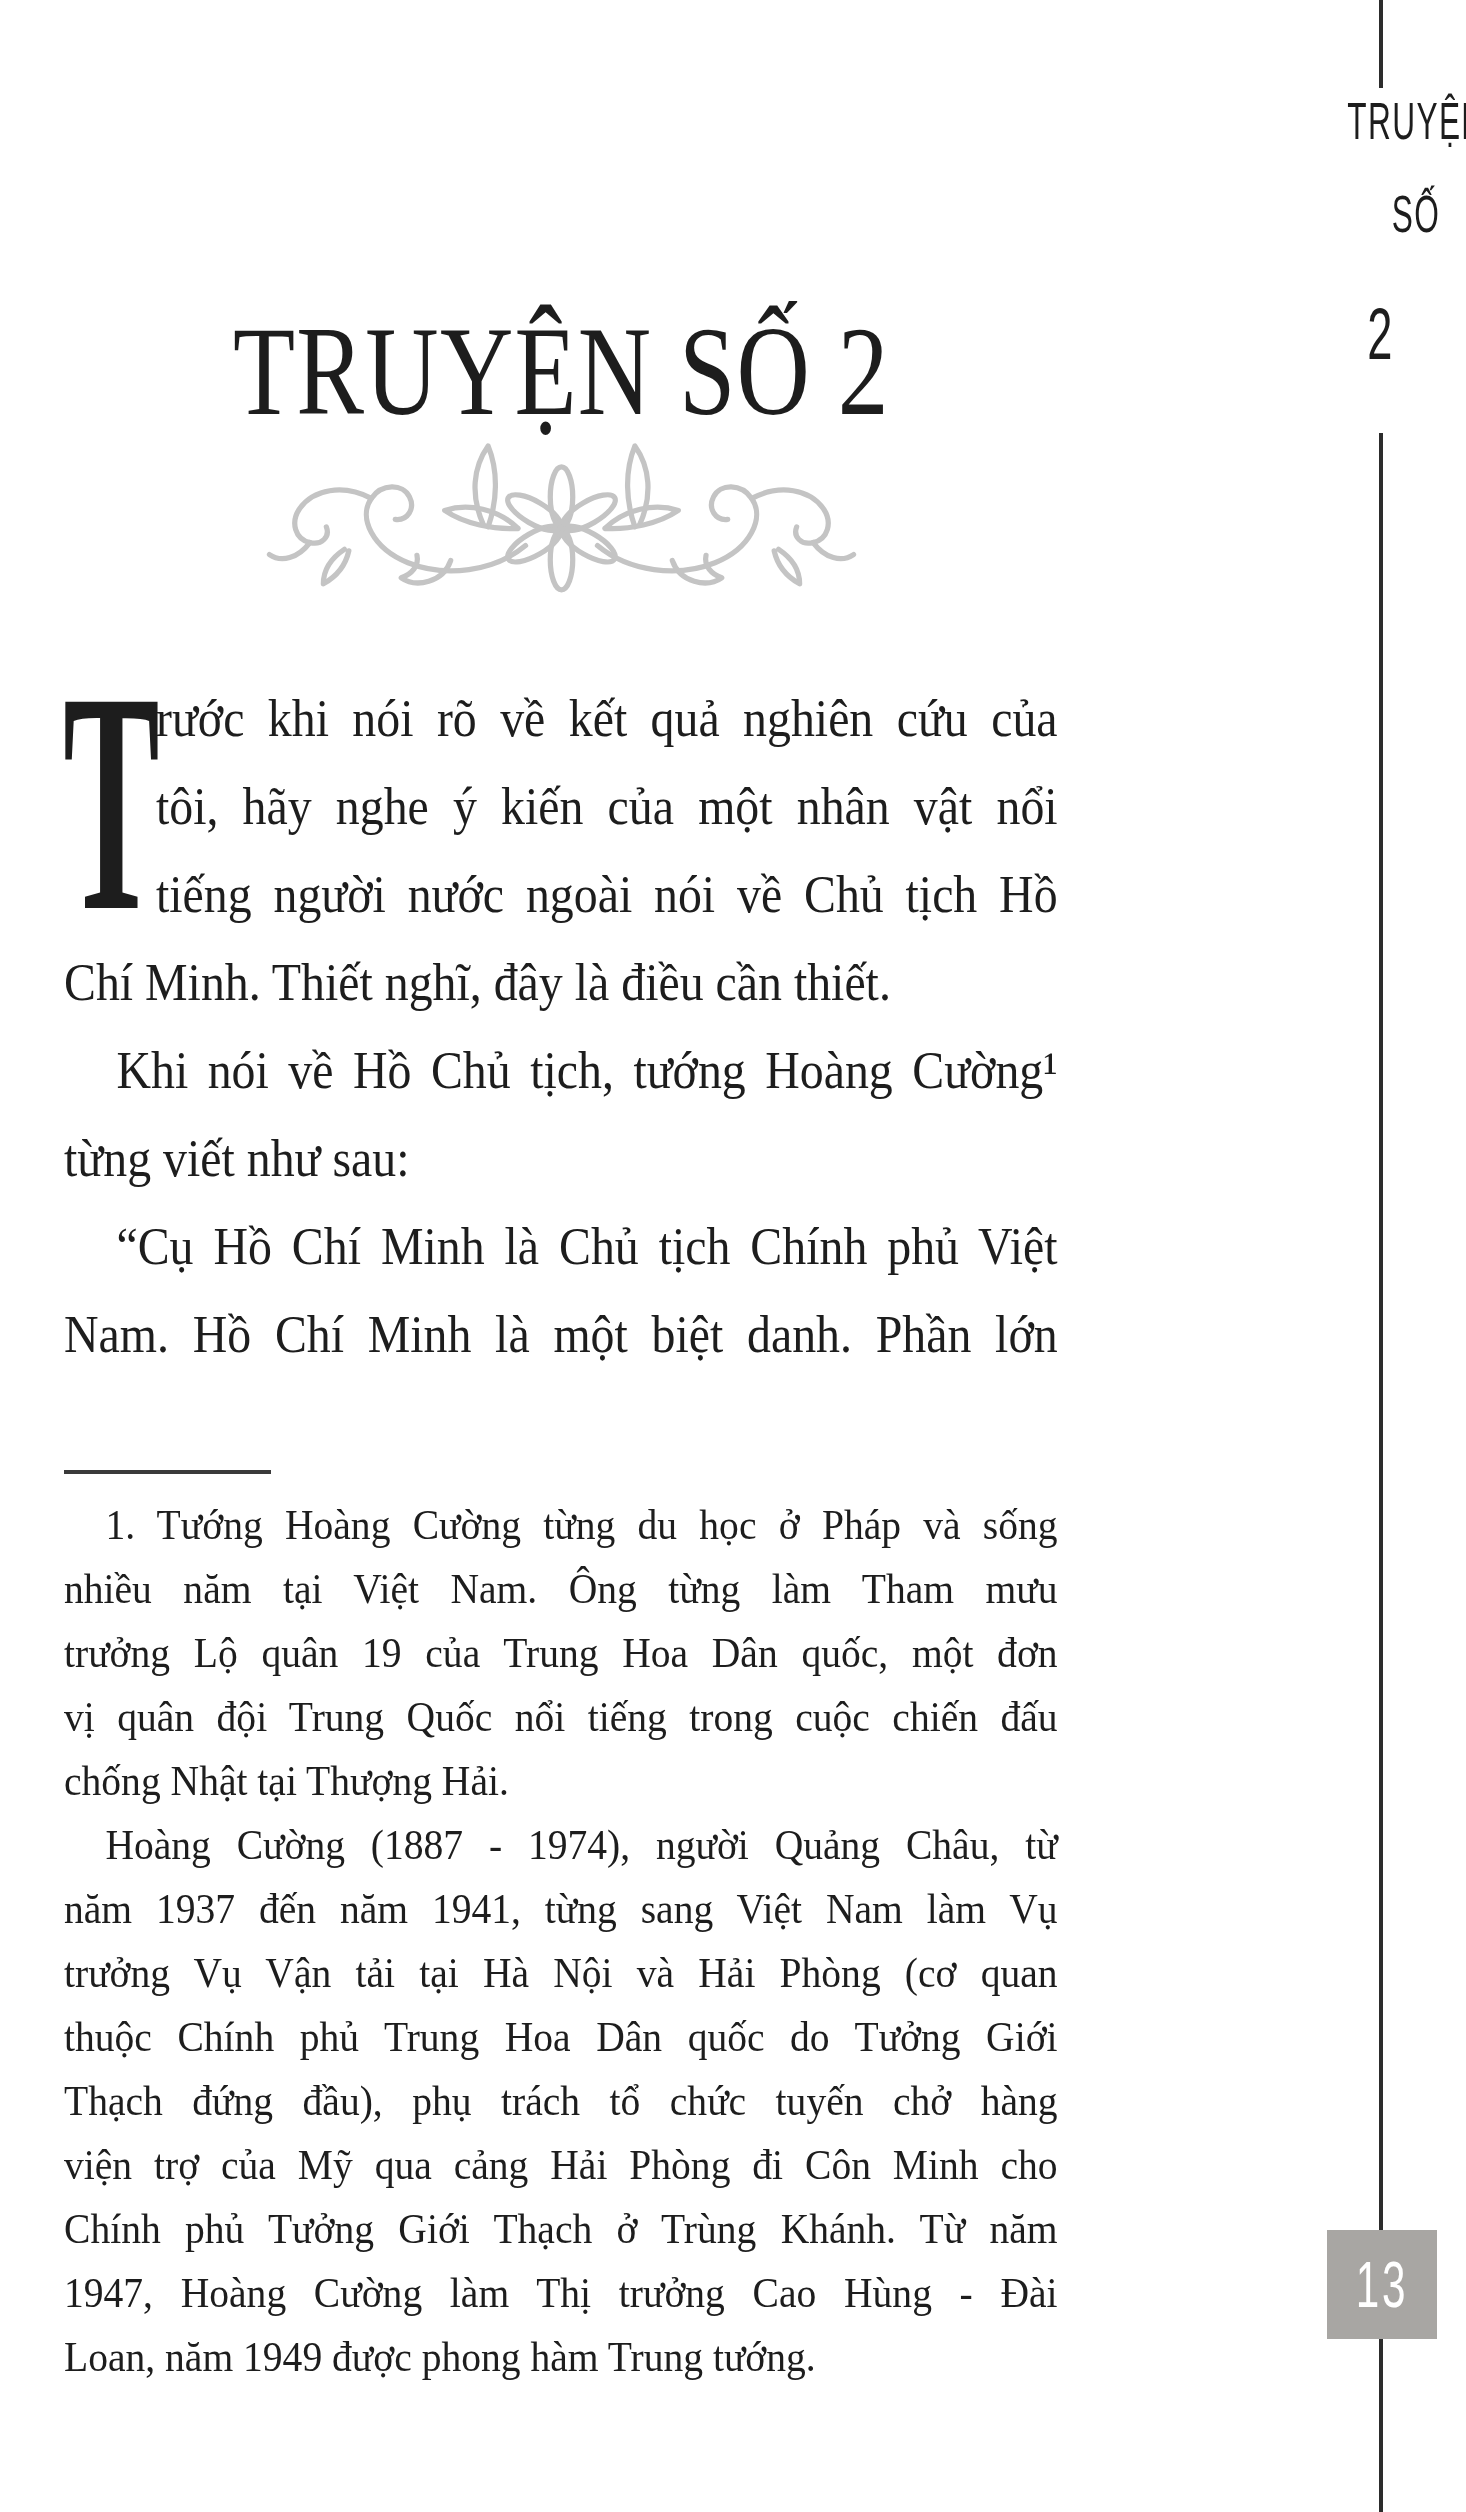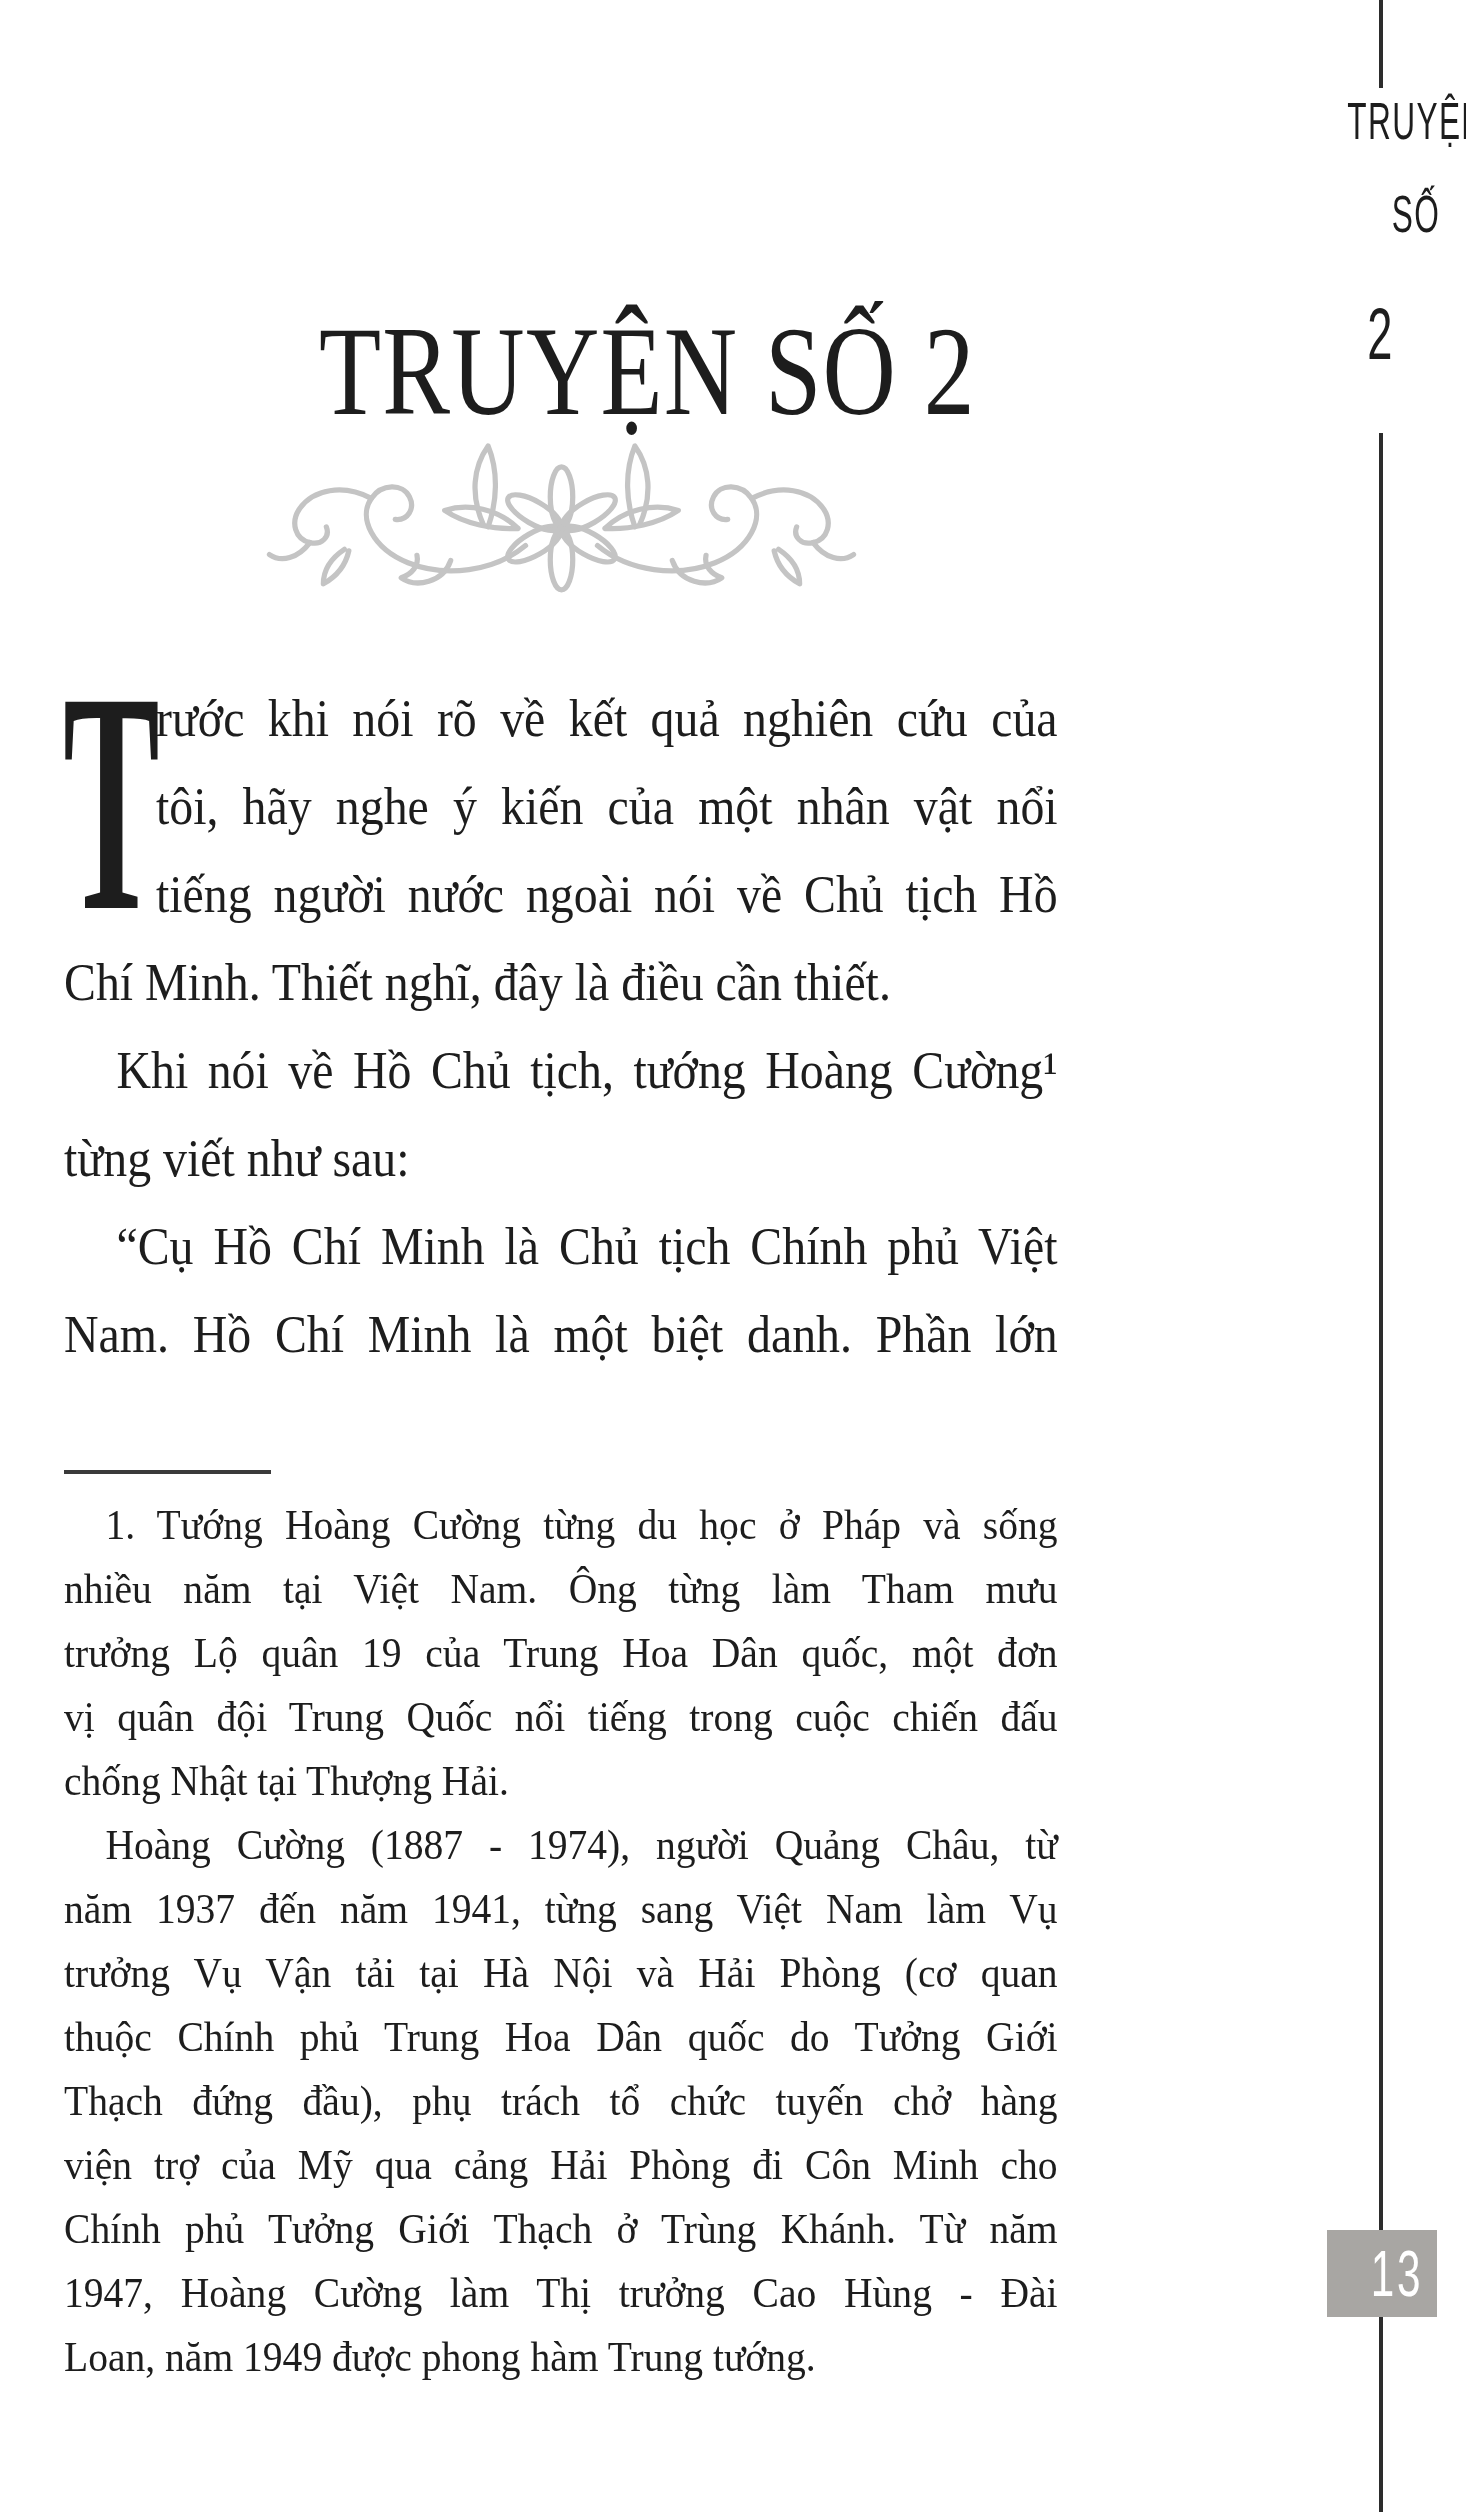--- a/index.html
+++ b/index.html
@@ -47,44 +47,44 @@
   }
   #side-truyen { top: 96px; font-size: 51px; }
   #side-so     { top: 189px; font-size: 51px; text-align: right; }
   #side-num    { top: 297px; font-size: 73px; }
 
   #pagebox {
     position: absolute;
     left: 1327px;
     top: 2230px;
     width: 110px;
-    height: 87px;
+    height: 109px;
     background: #a8a6a3;
     z-index: 2;
     display: flex;
     align-items: center;
-    justify-content: flex-end;
+    justify-content: center;
   }
   #pagebox span {
     color: #ffffff;
     font-family: "Liberation Sans", sans-serif;
     font-size: 64px;
     line-height: 1;
     letter-spacing: 4.5px;
     transform: scaleX(0.66);
     transform-origin: center center;
   }
 
   
   #title {
     position: absolute;
     left: 64px;
     top: 308px;
     width: 994px;
-    text-align: right;
+    text-align: center;
     white-space: nowrap;
   }
   #title span {
     display: inline-block;
     font-family: "Liberation Serif", serif;
     font-size: 127px;
     line-height: 1;
     letter-spacing: 1.5px;
     transform: scaleX(0.8);
     transform-origin: center top;

